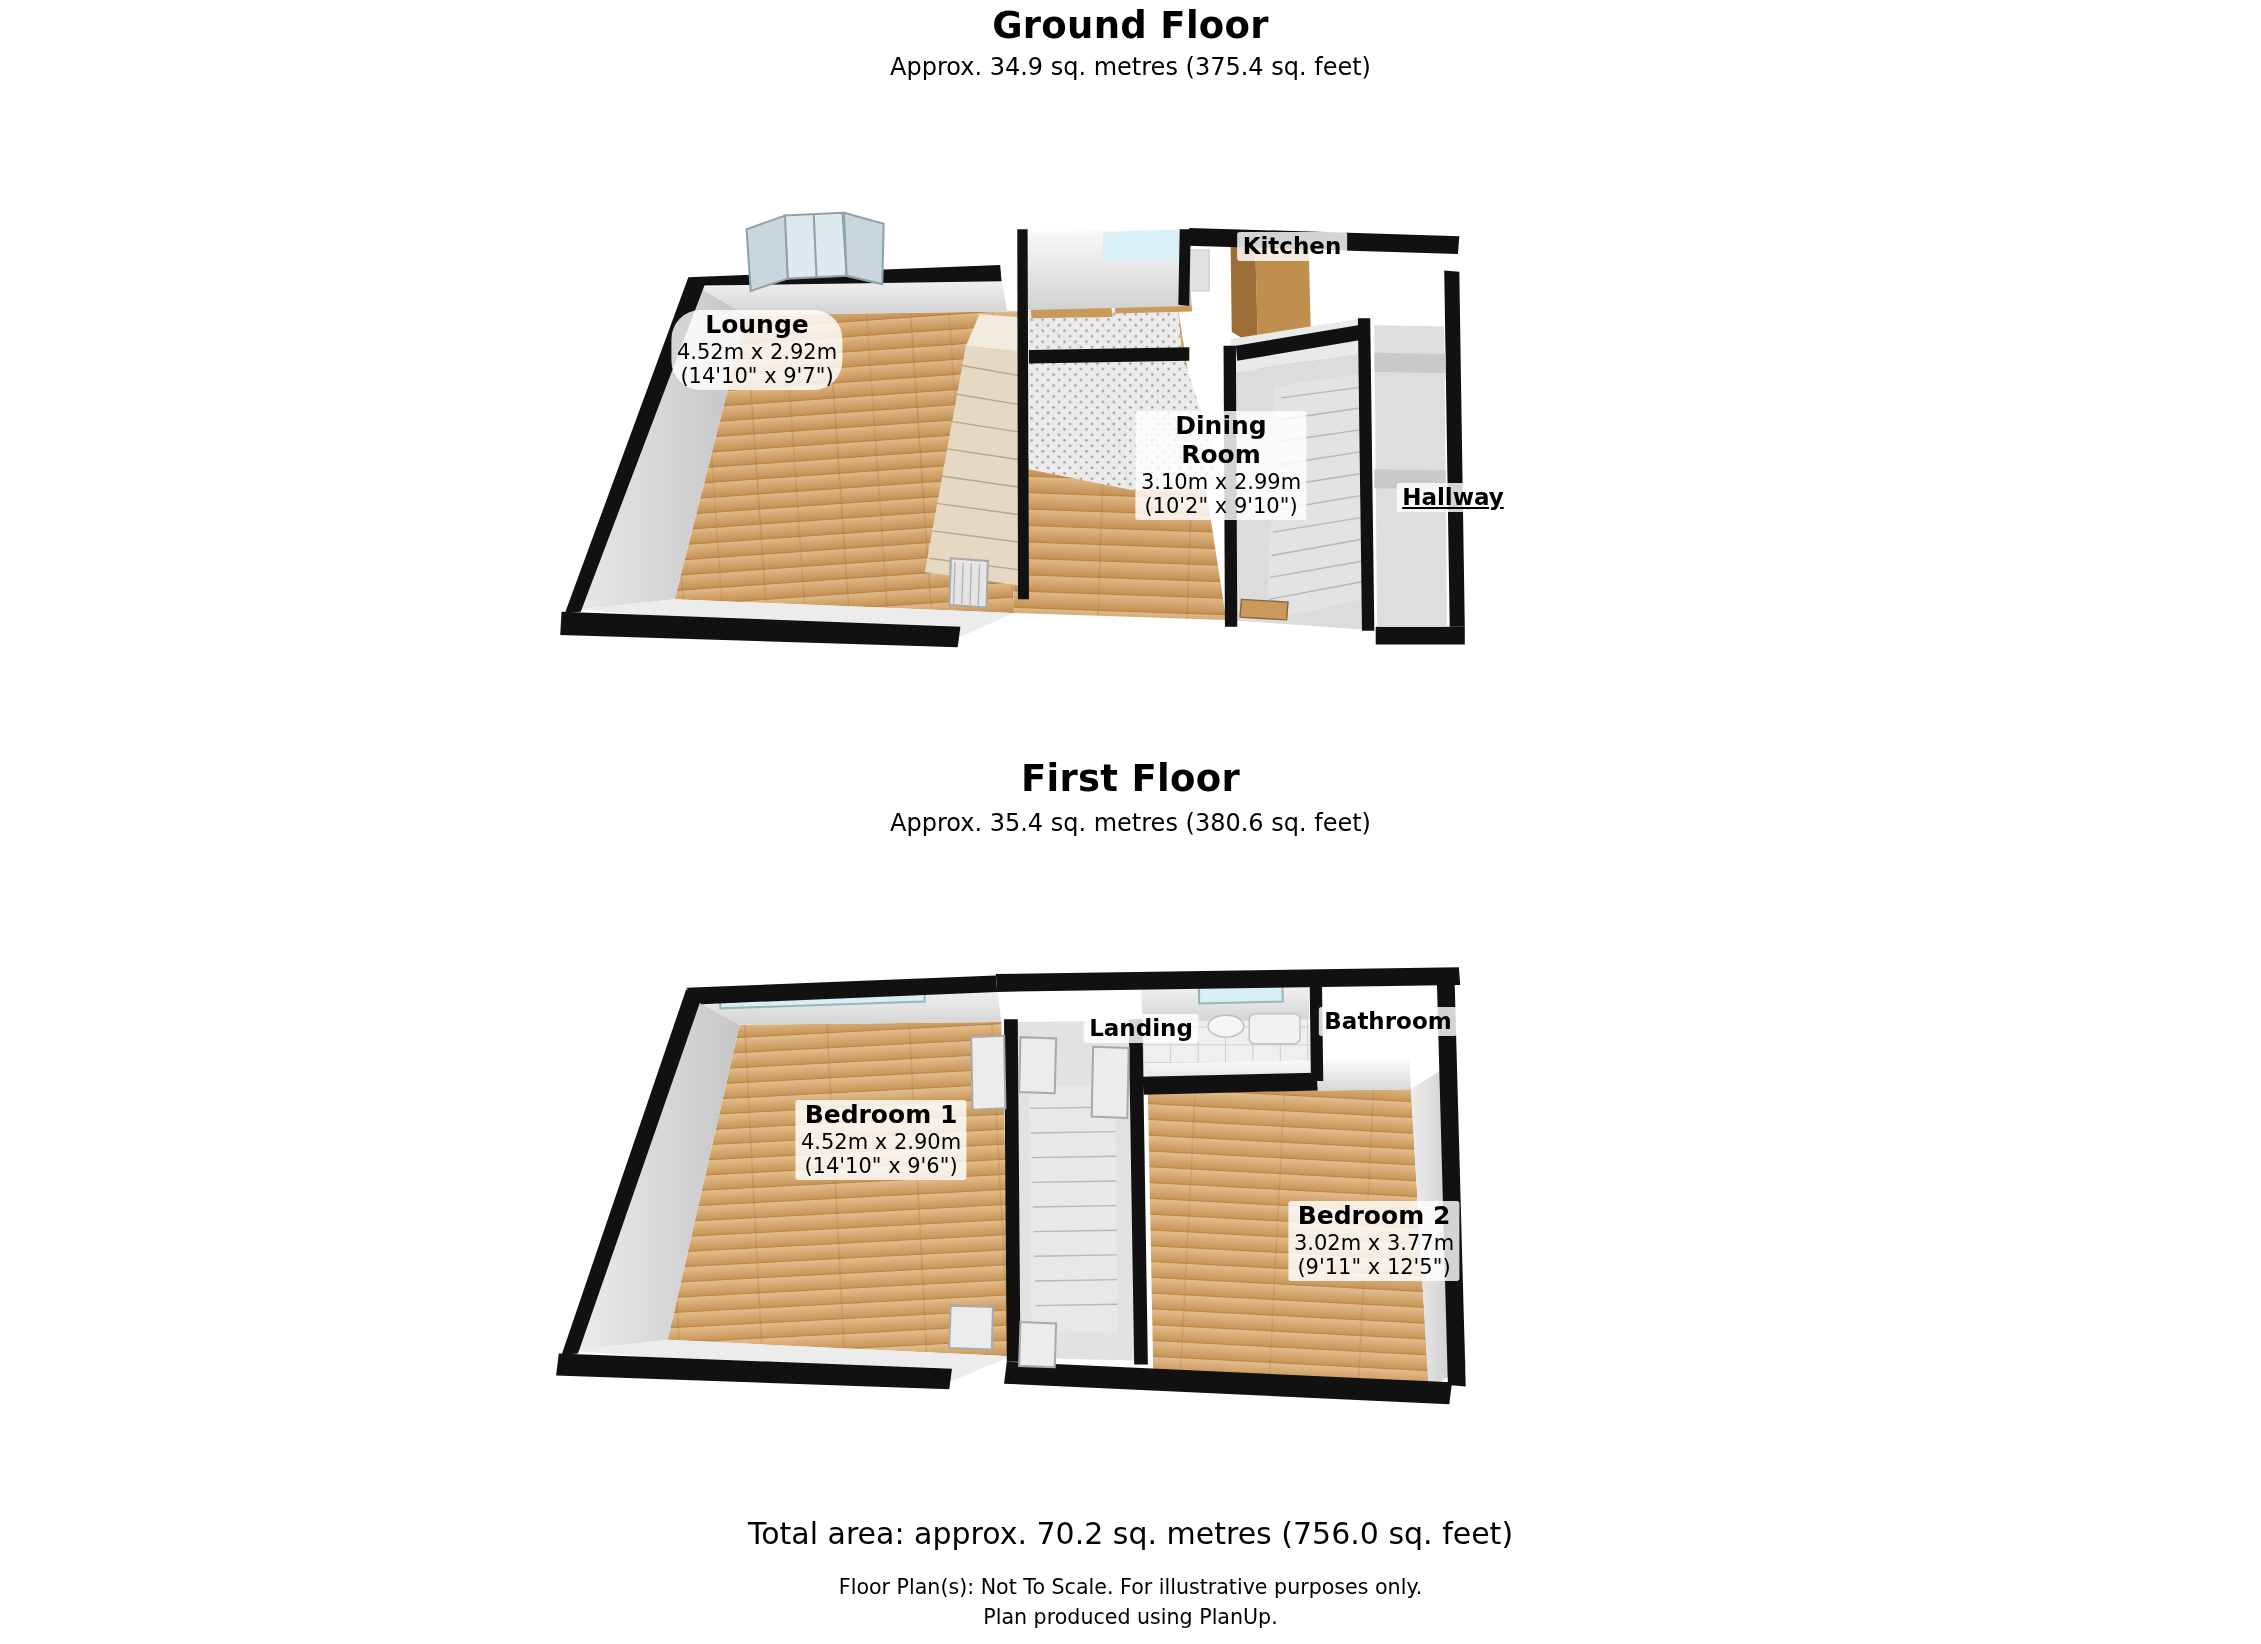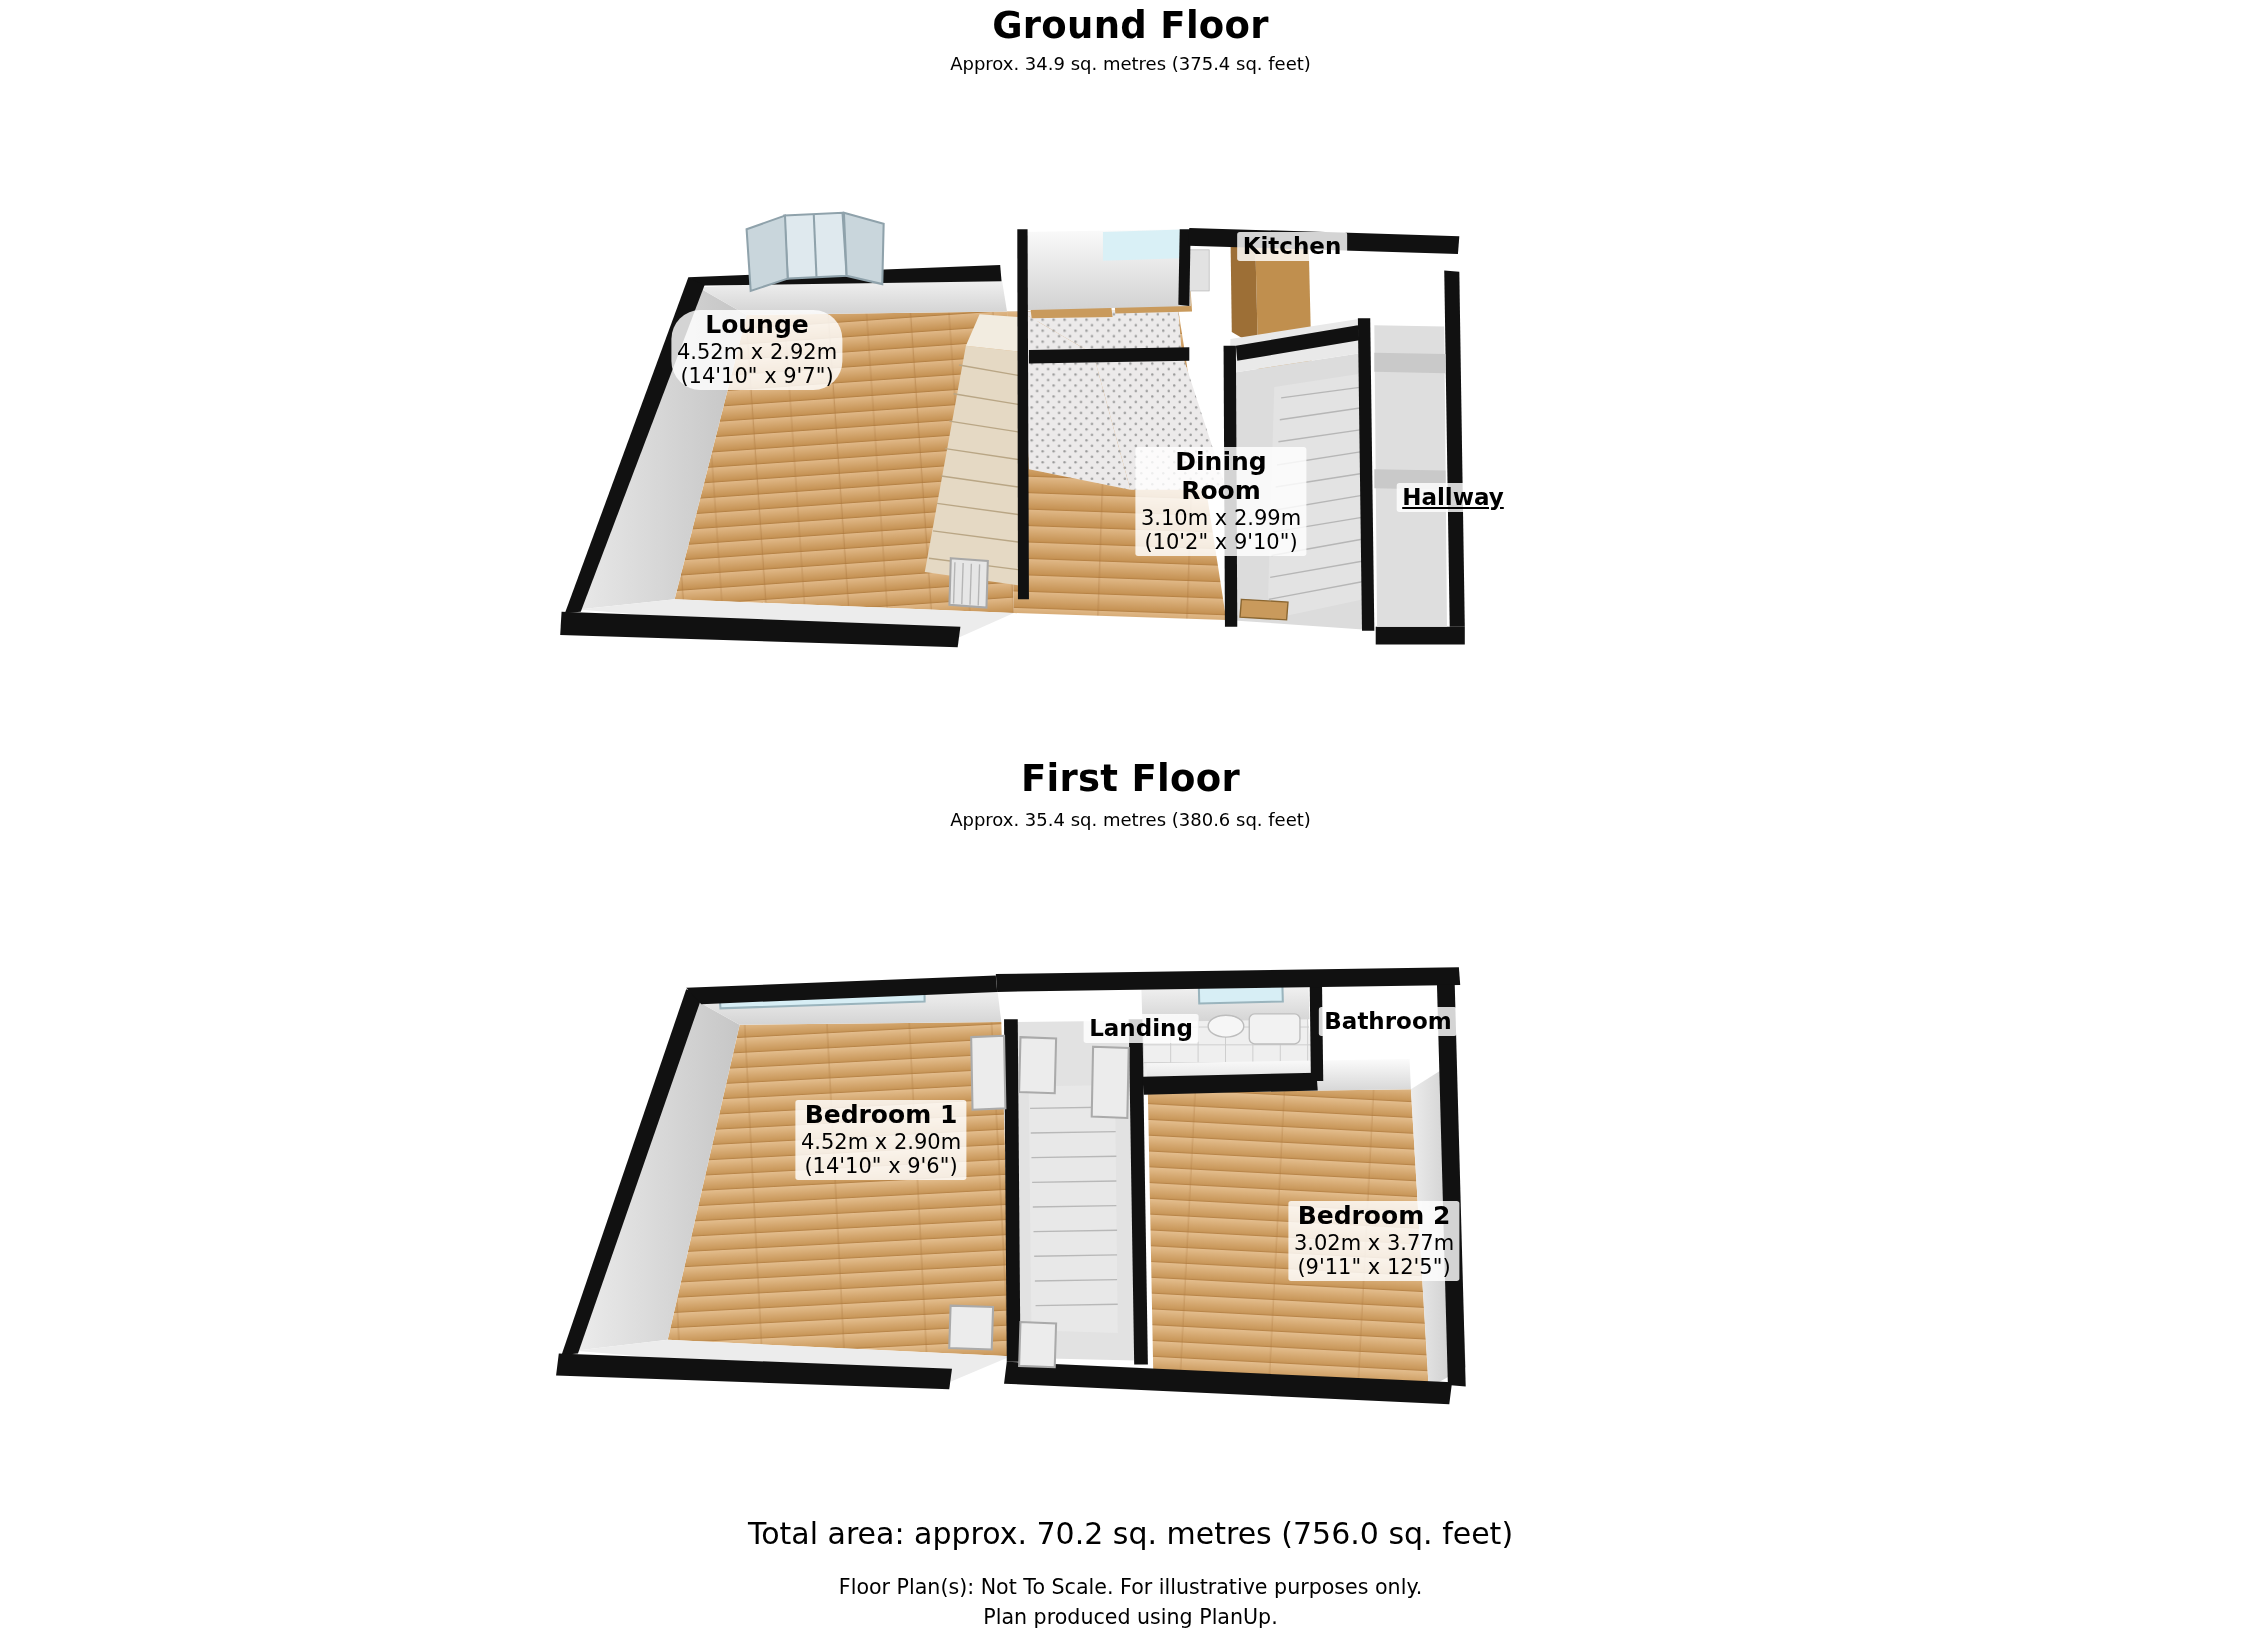--- a/index.html
+++ b/index.html
@@ -28,21 +28,21 @@
     width: 100%;
     text-align: center;
     font-weight: bold;
     font-size: 37px;
     letter-spacing: 0.3px;
   }
   .floor-sub {
     position: absolute;
     width: 100%;
     text-align: center;
-    font-size: 18px;
+    font-size: 24px;
   }
   #gf-title { top: 4.1px; }
   #gf-sub   { top: 53px; }
   #ff-title { top: 757px; }
   #ff-sub   { top: 809px; }
 
   .total-area {
     position: absolute;
     width: 100%;
     text-align: center;
@@ -90,21 +90,21 @@
   }
   .room-label .dm {
     font-size: 21px;
     display: block;
   }
   .room-label.small .nm { font-size: 23px; }
 
   
   #lbl-lounge   { left: 757px; top: 310px; transform: translateX(-50%); border-radius: 29px; }
   #lbl-kitchen  { left: 1292px; top: 232px; transform: translateX(-50%); }
-  #lbl-dining   { left: 1221px; top: 411px; transform: translateX(-50%); margin-top: 36px; }
+  #lbl-dining   { left: 1221px; top: 411px; transform: translateX(-50%); }
   #lbl-hallway  { left: 1453px; top: 483px; transform: translateX(-50%); text-decoration: underline; }
 
   
   #lbl-bed1     { left: 881px; top: 1100px; transform: translateX(-50%); }
   #lbl-landing  { left: 1141px; top: 1014px; transform: translateX(-50%); }
   #lbl-bath     { left: 1388px; top: 1007px; transform: translateX(-50%); }
   #lbl-bed2     { left: 1374px; top: 1201px; transform: translateX(-50%); }
 </style>
 </head>
 <body>

